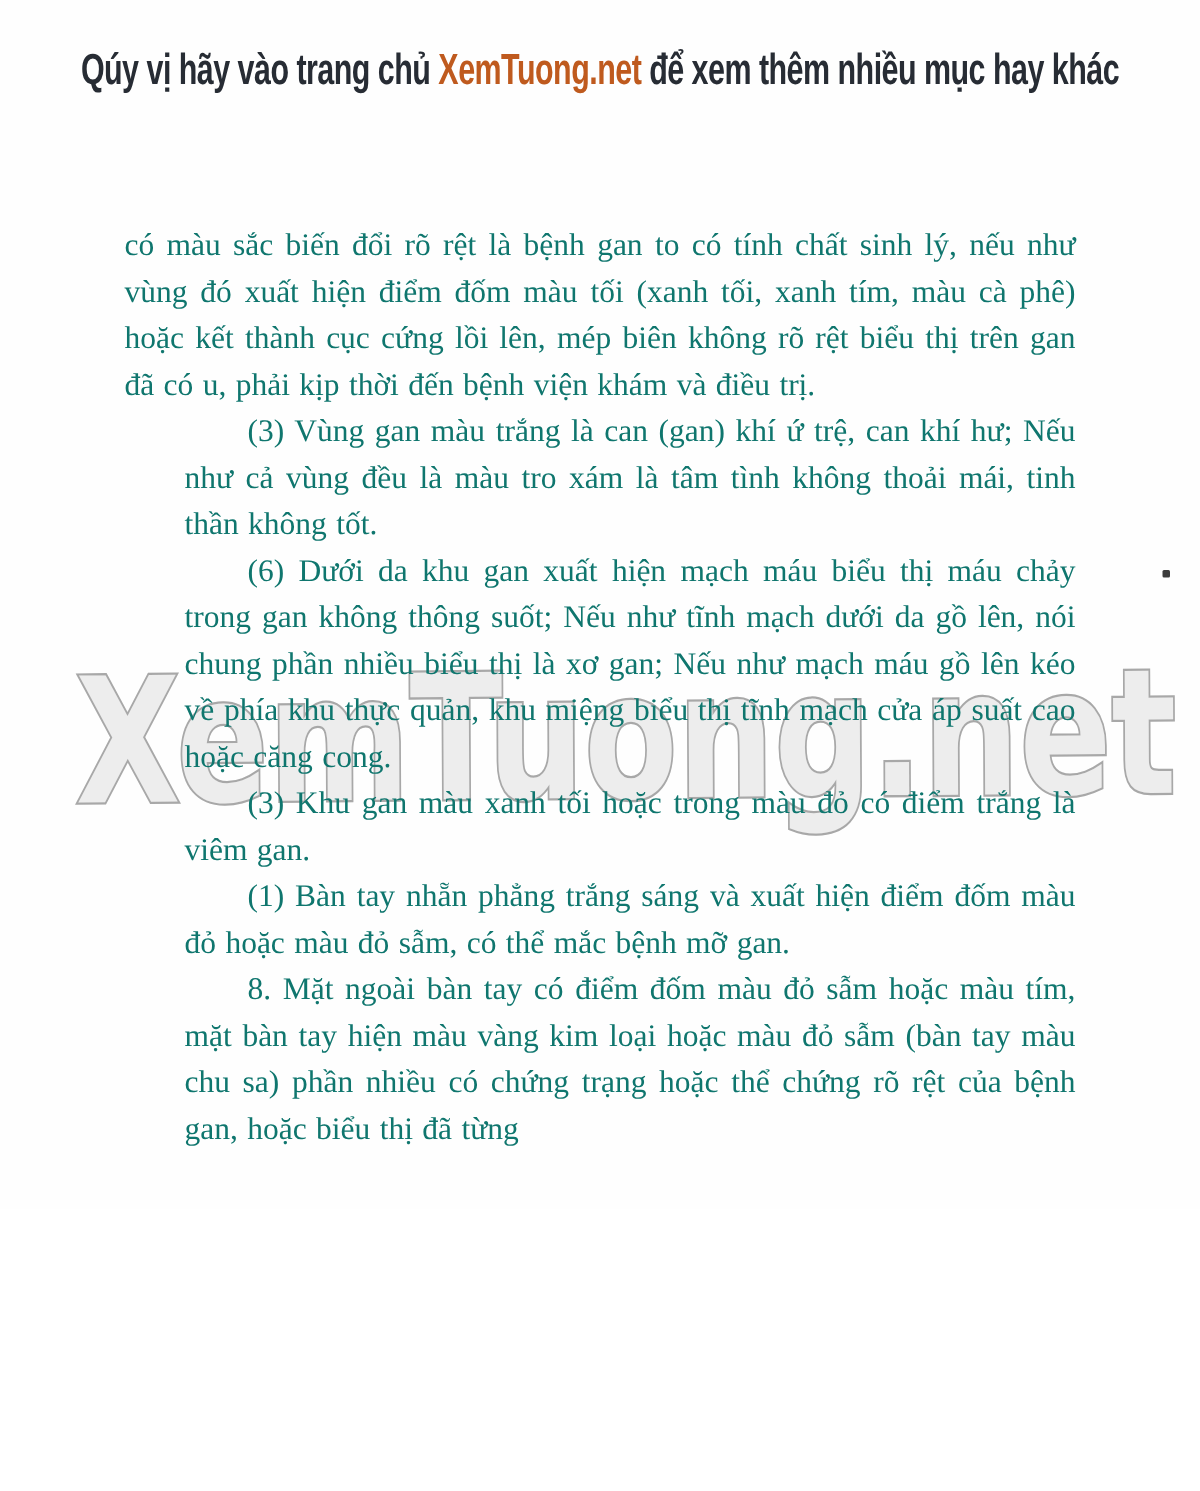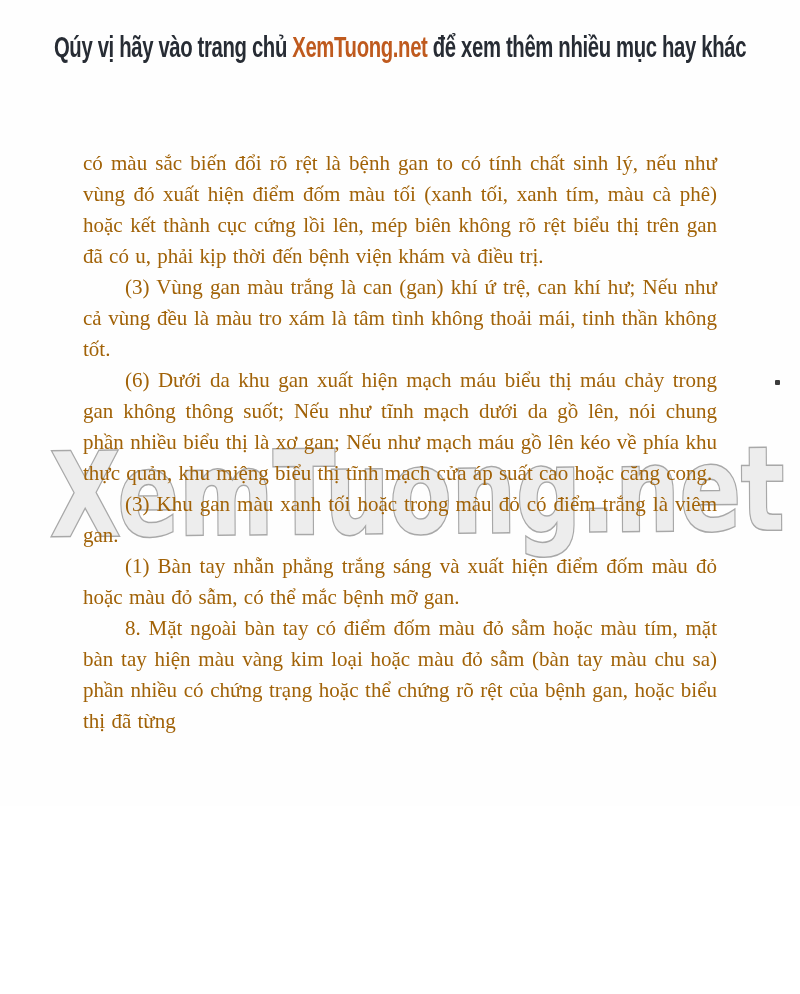--- a/index.html
+++ b/index.html
@@ -48,21 +48,21 @@
     left: 83px;
     top: 148px;
     width: 634px;
     z-index: 2;
     font-size: 21px;
     line-height: 31px;
     text-align: justify;
     word-spacing: 1px;
   }
   .body-text p { margin: 0; }
-  .body-text p.indent { text-indent: 42px; }
+  .body-text p.indent { text-indent: 42px; margin-left: 40px; }
   .page-number {
     position: absolute;
     left: 584px;
     top: 941px;
     z-index: 2;
     font-size: 26px;
     letter-spacing: 1px;
   }
   .stray {
     position: absolute;
@@ -79,21 +79,21 @@
 <body>
 
 <div class="page" style="background: rgb(254, 254, 254);">
 
   <div class="header" style="color: rgb(39, 44, 52);">
     <span>Qúy vị hãy vào trang chủ </span><span class="brand" style="color: rgb(191, 90, 30);">XemTuong.net</span><span> để xem thêm nhiều mục hay khác</span>
   </div>
 
   <div class="watermark" style="color: rgb(237, 237, 237); -webkit-text-stroke: 3px rgb(168, 168, 168);">XemTuong.net</div>
 
-  <div class="body-text" style="color: #a16207;">
+  <div class="body-text" style="color: #0f766e;">
 
   <p class="para">có màu sắc biến đổi rõ rệt là bệnh gan to có tính chất sinh lý, nếu như vùng đó xuất hiện điểm đốm màu tối (xanh tối, xanh tím, màu cà phê) hoặc kết thành cục cứng lồi lên, mép biên không rõ rệt biểu thị trên gan đã có u, phải kịp thời đến bệnh viện khám và điều trị.</p>
       <p class="para indent">(3) Vùng gan màu trắng là can (gan) khí ứ trệ, can khí hư; Nếu như cả vùng đều là màu tro xám là tâm tình không thoải mái, tinh thần không tốt.</p>
       <p class="para indent">(6) Dưới da khu gan xuất hiện mạch máu biểu thị máu chảy trong gan không thông suốt; Nếu như tĩnh mạch dưới da gồ lên, nói chung phần nhiều biểu thị là xơ gan; Nếu như mạch máu gồ lên kéo về phía khu thực quản, khu miệng biểu thị tĩnh mạch cửa áp suất cao hoặc căng cong.</p>
       <p class="para indent">(3) Khu gan màu xanh tối hoặc trong màu đỏ có điểm trắng là viêm gan.</p>
       <p class="para indent">(1) Bàn tay nhẵn phẳng trắng sáng và xuất hiện điểm đốm màu đỏ hoặc màu đỏ sẫm, có thể mắc bệnh mỡ gan.</p>
       <p class="para indent">8. Mặt ngoài bàn tay có điểm đốm màu đỏ sẫm hoặc màu tím, mặt bàn tay hiện màu vàng kim loại hoặc màu đỏ sẫm (bàn tay màu chu sa) phần nhiều có chứng trạng hoặc thể chứng rõ rệt của bệnh gan, hoặc biểu thị đã từng</p>
     </div>
 
   <div class="stray"></div>

